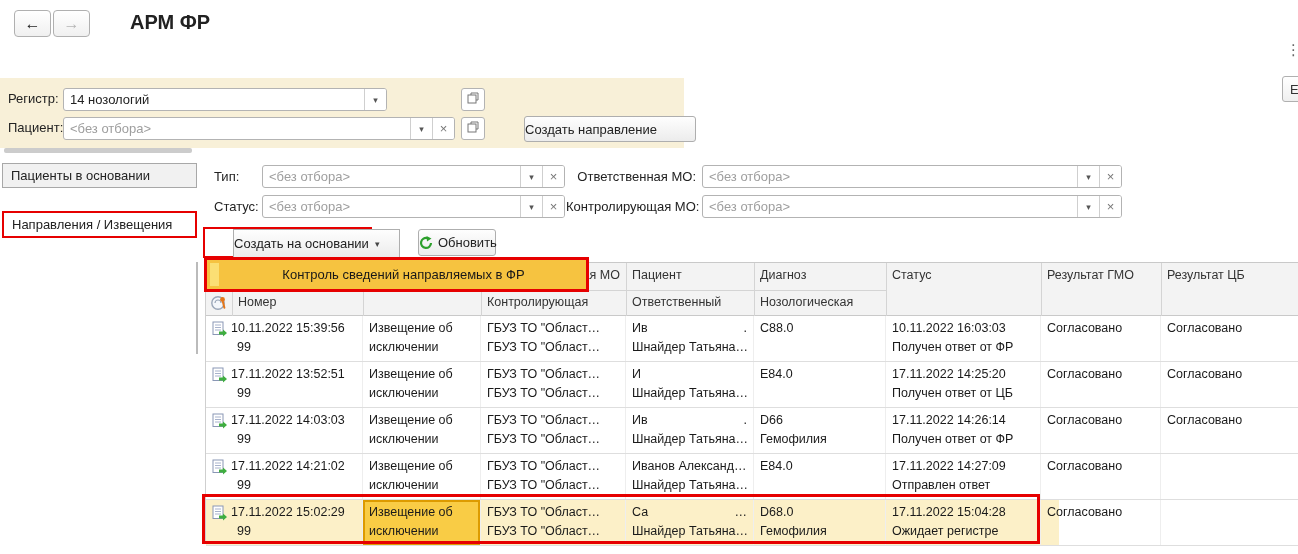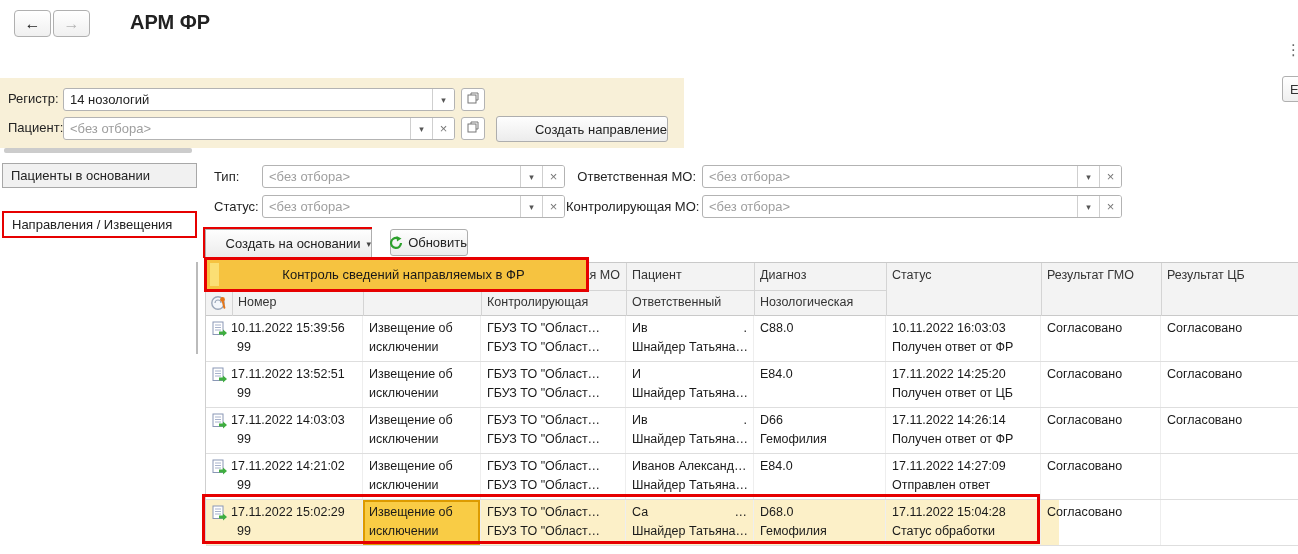--- a/index.html
+++ b/index.html
@@ -22,21 +22,21 @@
   .fld{height:23px;background:#fff;border:1px solid #b3b3b3;border-radius:3px;display:flex;align-items:stretch;overflow:hidden;}
   .fld .val{flex:1;display:flex;align-items:center;padding:0 6px;white-space:nowrap;overflow:hidden;color:#222;}
   .fld .ph{color:#9e9e9e;}
   .fld .seg{width:21px;border-left:1px solid #cfcfcf;display:flex;align-items:center;justify-content:center;
             color:#555;cursor:pointer;background:#fff;}
   .seg.arrow{font-size:9px;}
   .seg.clear{font-size:13px;color:#777;}
   .sqbtn{width:24px;height:23px;border:1px solid #b3b3b3;border-radius:3px;background:#fff;
          display:flex;align-items:center;justify-content:center;cursor:pointer;}
   .btn{border:1px solid #aeaeae;border-radius:3px;background:linear-gradient(#fefefe,#ececec);
-       display:flex;align-items:center;justify-content:flex-end;font-size:13px;color:#222;cursor:pointer;white-space:nowrap;}
+       display:flex;align-items:center;justify-content:flex-start;font-size:13px;color:#222;cursor:pointer;white-space:nowrap;margin-left:28px;}
 
   
   .tab{left:2px;width:195px;height:25px;background:#f1f1f1;border:1px solid #a8a8a8;
        display:flex;align-items:center;padding-left:8px;cursor:pointer;white-space:nowrap;}
   .tab.active{background:#fff;border:2px solid #e60000;height:27px;}
   .hscroll{background:#cccccc;border-radius:2px;}
   .vscroll{background:#bbbbbb;}
 
   
   .tablewrap{left:205px;top:262px;width:1093px;height:281px;border-left:1px solid #cfcfcf;}
@@ -81,21 +81,21 @@
   </div>
   <div class="abs title" style="left:130px;top:11px;">АРМ ФР</div>
   <div class="abs kebab" style="left:1286px;top:46px;">⋮</div>
   <div class="abs morebtn" style="left:1282px;top:76px;width:40px;height:26px;">
     <span>Е</span>
   </div>
 
   <div class="abs panel" style="left:0;top:78px;width:684px;height:70px;"></div>
 
   <div class="abs flabel" style="left:8px;top:91px;">Регистр:</div>
-  <div class="abs fld" style="left:63px;top:88px;width:392px;">
+  <div class="abs fld" style="left:63px;top:88px;width:324px;">
     <div class="val">14 нозологий</div>
     <div class="seg arrow">▾</div>
   </div>
   <div class="abs sqbtn" style="left:461px;top:88px;">
     <span>
       <svg width="12" height="12" viewBox="0 0 12 12">
           <rect x="1" y="3" width="8" height="8" fill="#fff" stroke="#777"></rect>
           <path d="M4 3 V1 H11 V8 H9" fill="none" stroke="#777"></path>
         </svg>
     </span>
@@ -427,21 +427,21 @@
         <span>…</span>
       </div>
       <div>Шнайдер Татьяна…</div>
     </div>
     <div class="cell c5">
       <div>D68.0</div>
       <div>Гемофилия</div>
     </div>
     <div class="cell c6">
       <div>17.11.2022 15:04:28</div>
-      <div>Статус обработки</div>
+      <div>Ожидает регистре</div>
     </div>
     <div class="cell c7">
       <div>Согласовано</div>
     </div>
     <div class="cell c8">
       <div></div>
     </div>
   </div>
 </div>
   </div>

